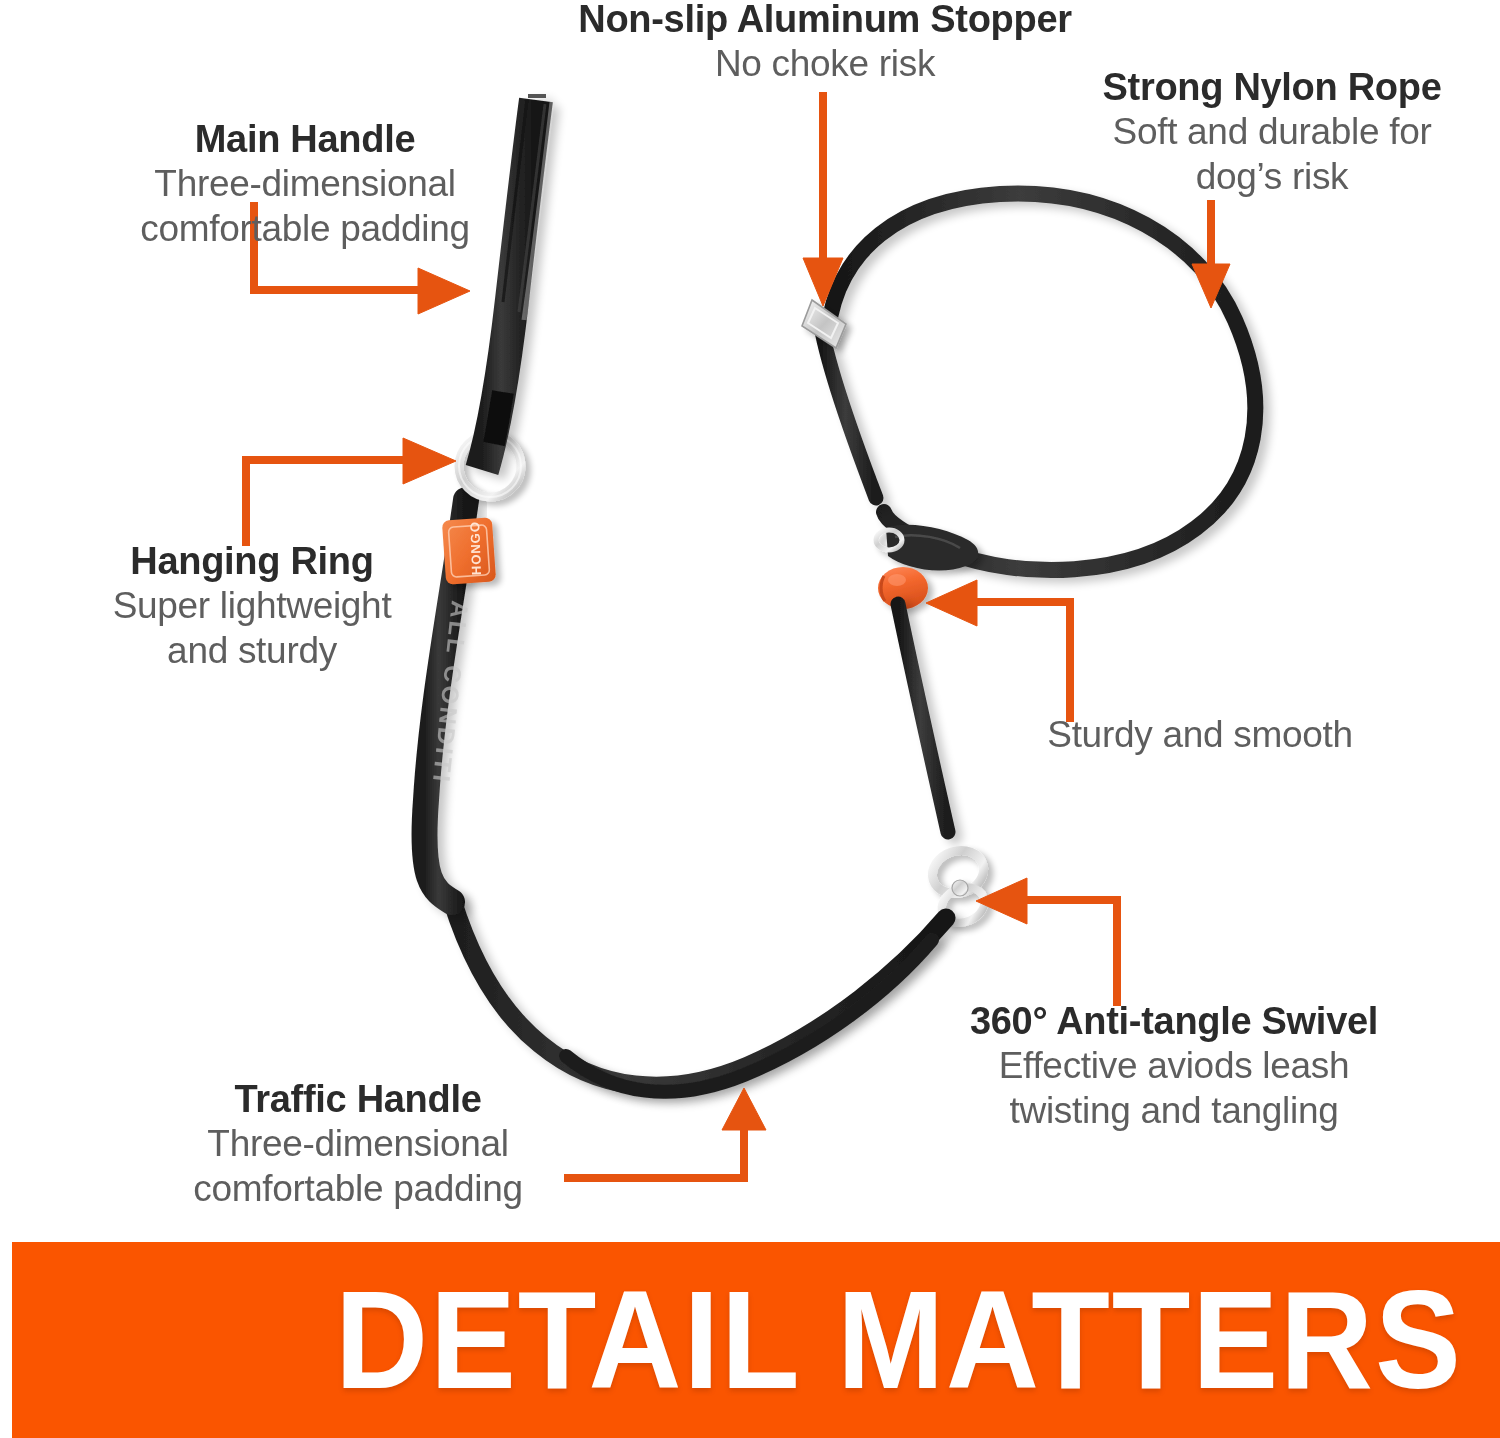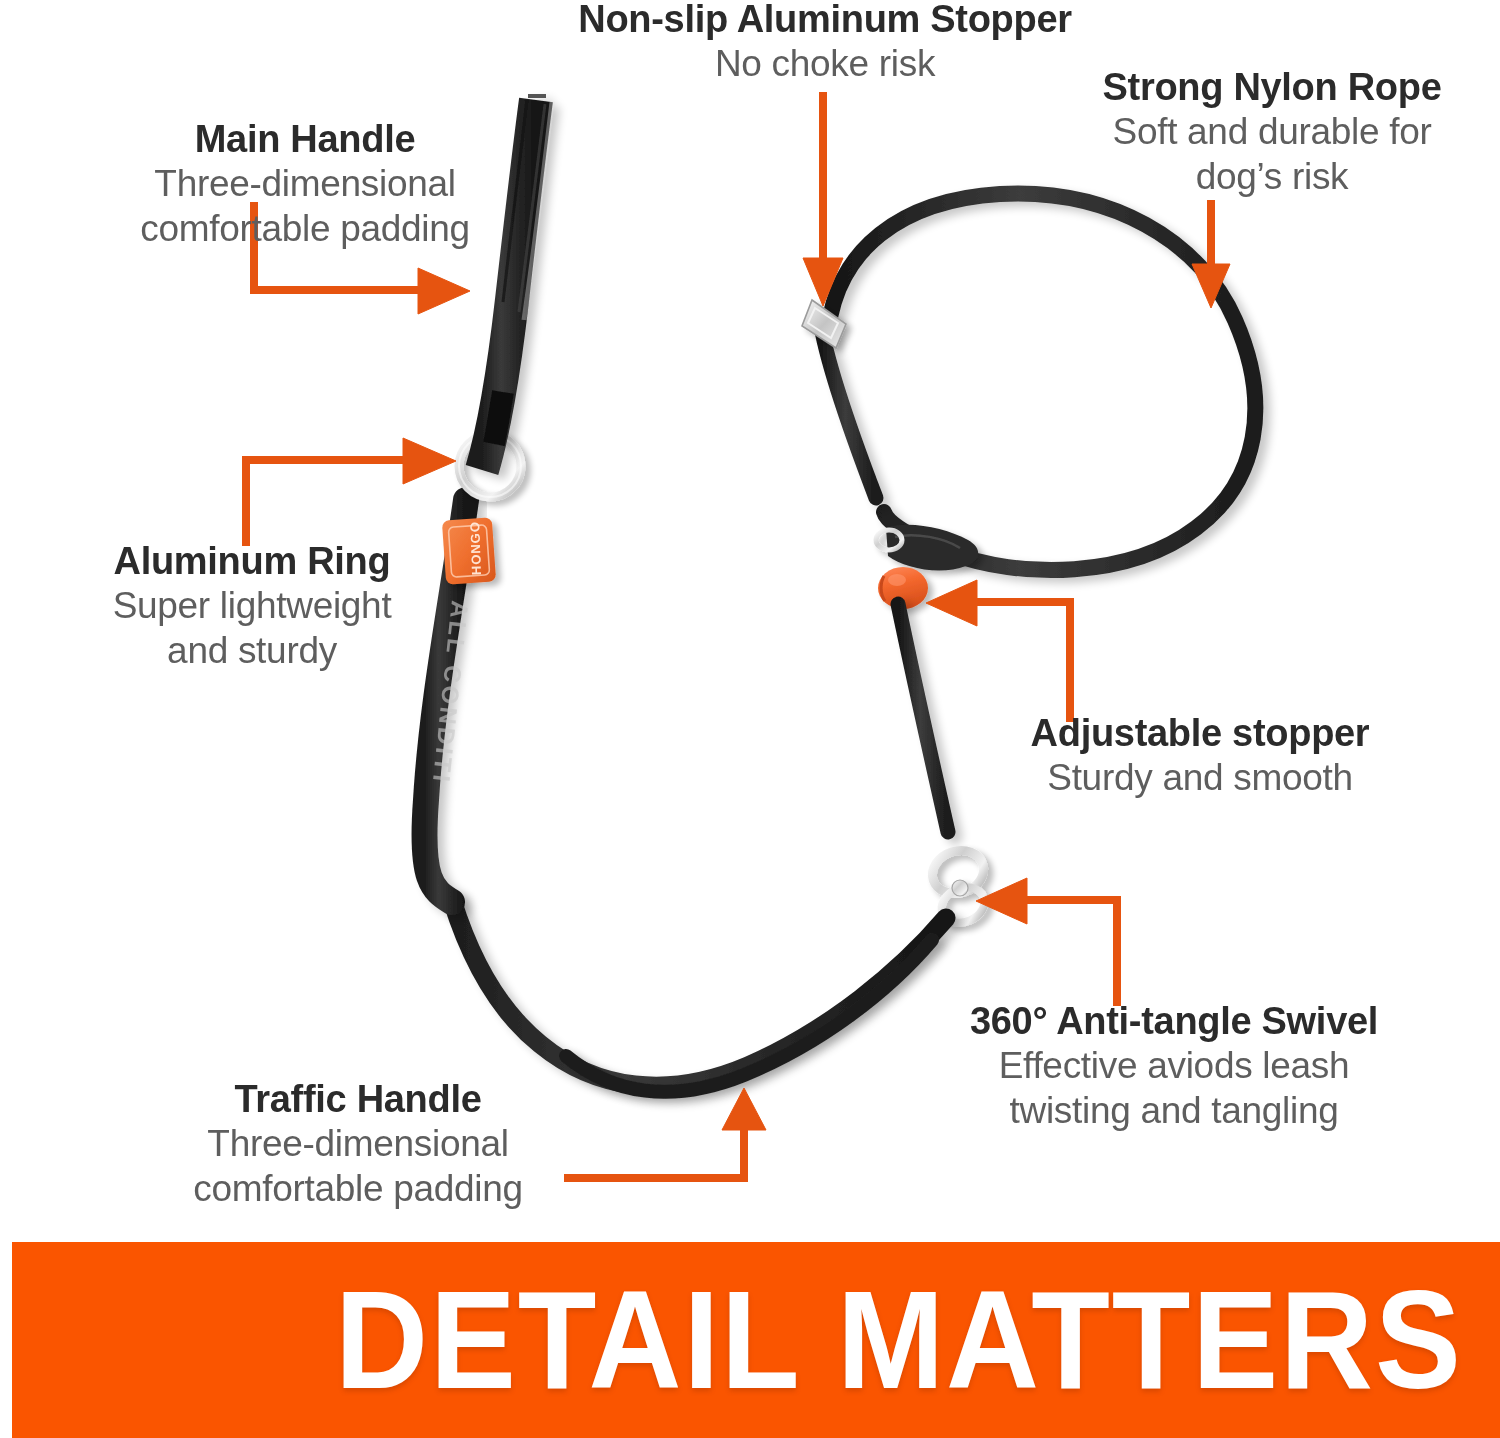--- a/index.html
+++ b/index.html
@@ -277,27 +277,26 @@
     <div class="callout-sub">No choke risk</div>
   </div>
 
   <div class="callout ta-center" style="left:1022px; top:66px; width:500px;">
     <div class="callout-title">Strong Nylon Rope</div>
     <div class="callout-sub">Soft and durable for</div>
     <div class="callout-sub">dog’s risk</div>
   </div>
 
   <div class="callout ta-center" style="left:52px; top:540px; width:400px;">
-    <div class="callout-title">Aluminum Ring</div>
+    <div class="callout-title">Hanging Ring</div>
     <div class="callout-sub">Super lightweight</div>
     <div class="callout-sub">and sturdy</div>
   </div>
 
   <div class="callout ta-center" style="left:1000px; top:712px; width:400px;">
-    <div class="callout-title">Adjustable stopper</div>
     <div class="callout-sub">Sturdy and smooth</div>
   </div>
 
   <div class="callout ta-center" style="left:928px; top:1000px; width:492px;">
     <div class="callout-title">360° Anti-tangle Swivel</div>
     <div class="callout-sub">Effective aviods leash</div>
     <div class="callout-sub">twisting and tangling</div>
   </div>
 
   <div class="callout ta-center" style="left:138px; top:1078px; width:440px;">

